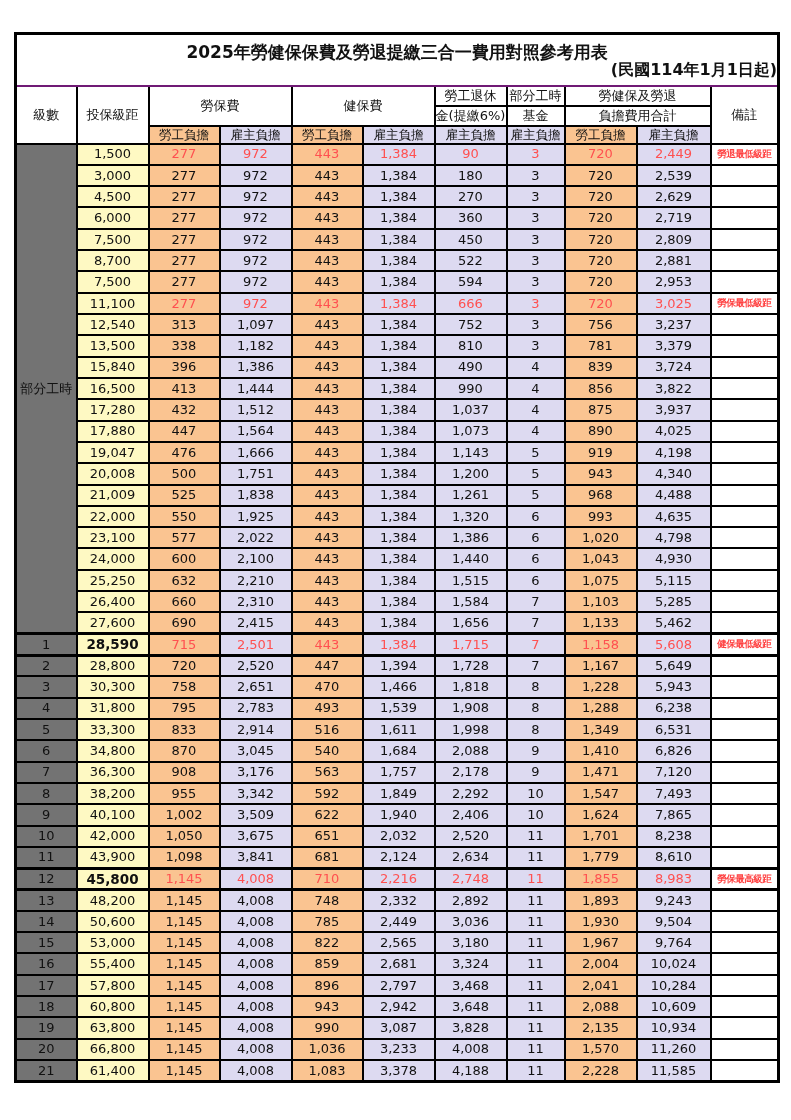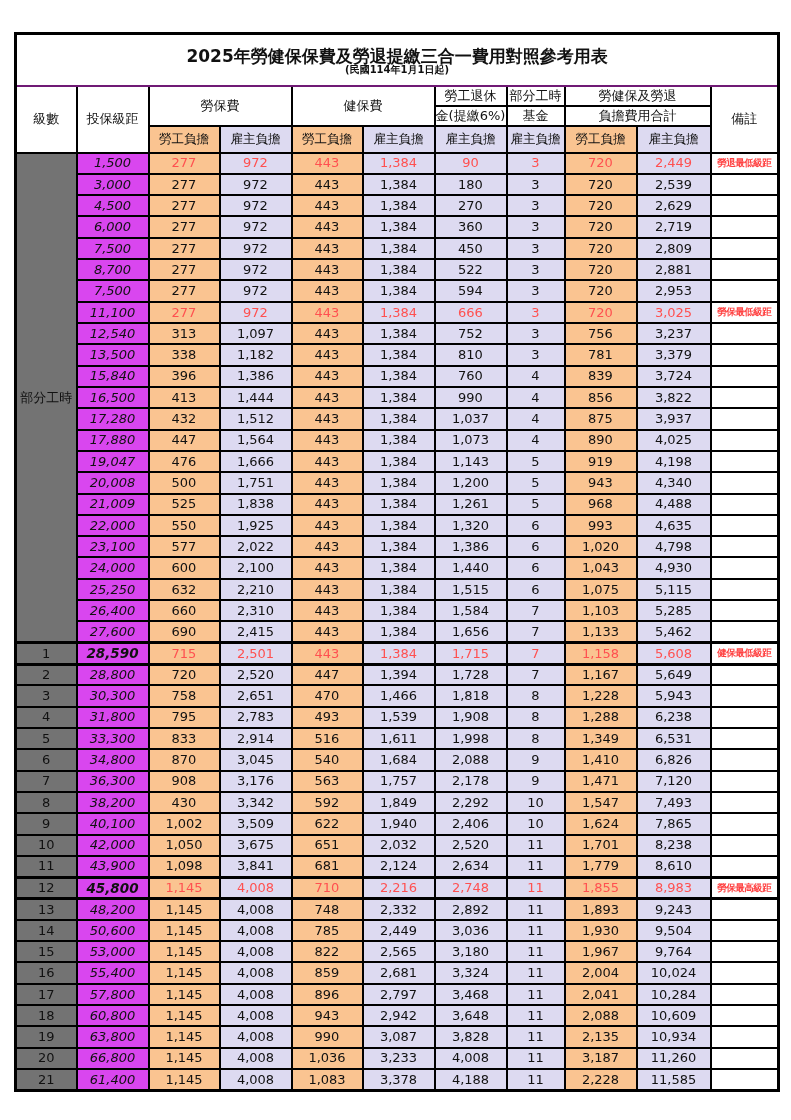--- a/index.html
+++ b/index.html
@@ -6,28 +6,28 @@
   html,body { width:791px; height:1120px; background:#ffffff;
     font-family:"DejaVu Sans","Liberation Sans",sans-serif; }
   #sheet { position:absolute; left:14px; top:32px; }
   table { border-collapse:collapse; table-layout:fixed; width:763px;
     border:3px solid #000; }
   td, th { border:2px solid #000; padding:0; text-align:center;
     vertical-align:middle; font-size:13px; line-height:1.05;
     white-space:nowrap; overflow:hidden; font-weight:normal; color:#111; }
   .title-cell { height:52px; border-bottom:2px solid #701a75; }
   .main-title { font-size:17px; font-weight:bold; padding-top:4px; }
-  .sub-title  { font-size:10px; font-weight:bold; }
+  .sub-title  { font-size:16px; font-weight:bold;text-align:right; }
   thead .h1 td, thead .h2 td { height:20px; font-size:13px; }
-  thead .h3 td { height:27px; font-size:12.5px; }
+  thead .h3 td { height:18px; font-size:12.5px; }
   tbody tr { height:21.32px; }
   .orange { background:#FAC491; }
   .lav    { background:#DDDAF1; }
   .level-cell { font-size:13px; background:#737373; }
-  .bracket { font-size:13px; background:#d946ef;font-style:italic; }
+  .bracket { font-size:13px; background:#fef9c3; }
   .bracket.bold { font-weight:bold; font-size:13.5px;margin-top:8px; }
   .remark { font-size:9.5px; color:#FF4040; font-weight:bold; background:#fff;
     letter-spacing:-0.5px; }
   tr.special td.val { color:#FF5050; }
   tr.heavy td { border-top-width:3px; border-bottom-width:3px; }
   .val { font-size:13px; }
 </style>
 </head>
 <body>
 
@@ -200,21 +200,21 @@
           <td class="val orange">781</td>
           <td class="val lav">3,379</td>
           <td class="remark"></td>
         </tr>
         <tr>
           <td class="bracket">15,840</td>
           <td class="val orange">396</td>
           <td class="val lav">1,386</td>
           <td class="val orange">443</td>
           <td class="val lav">1,384</td>
-          <td class="val lav">760</td>
+          <td class="val lav">490</td>
           <td class="val lav">4</td>
           <td class="val orange">839</td>
           <td class="val lav">3,724</td>
           <td class="remark"></td>
         </tr>
         <tr>
           <td class="bracket">16,500</td>
           <td class="val orange">413</td>
           <td class="val lav">1,444</td>
           <td class="val orange">443</td>
@@ -444,21 +444,21 @@
           <td class="val lav">1,757</td>
           <td class="val lav">2,178</td>
           <td class="val lav">9</td>
           <td class="val orange">1,471</td>
           <td class="val lav">7,120</td>
           <td class="remark"></td>
         </tr>
         <tr>
           <td class="level-cell">8</td>
           <td class="bracket">38,200</td>
-          <td class="val orange">430</td>
+          <td class="val orange">955</td>
           <td class="val lav">3,342</td>
           <td class="val orange">592</td>
           <td class="val lav">1,849</td>
           <td class="val lav">2,292</td>
           <td class="val lav">10</td>
           <td class="val orange">1,547</td>
           <td class="val lav">7,493</td>
           <td class="remark"></td>
         </tr>
         <tr>
@@ -606,21 +606,21 @@
         </tr>
         <tr>
           <td class="level-cell">20</td>
           <td class="bracket">66,800</td>
           <td class="val orange">1,145</td>
           <td class="val lav">4,008</td>
           <td class="val orange">1,036</td>
           <td class="val lav">3,233</td>
           <td class="val lav">4,008</td>
           <td class="val lav">11</td>
-          <td class="val orange">3,187</td>
+          <td class="val orange">1,570</td>
           <td class="val lav">11,260</td>
           <td class="remark"></td>
         </tr>
         <tr>
           <td class="level-cell">21</td>
           <td class="bracket">61,400</td>
           <td class="val orange">1,145</td>
           <td class="val lav">4,008</td>
           <td class="val orange">1,083</td>
           <td class="val lav">3,378</td>

